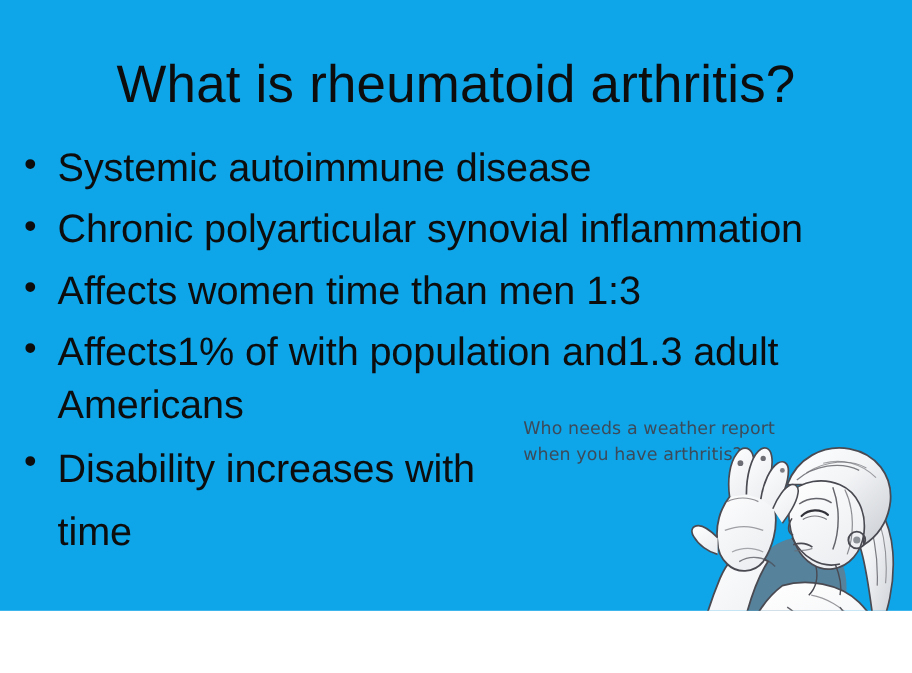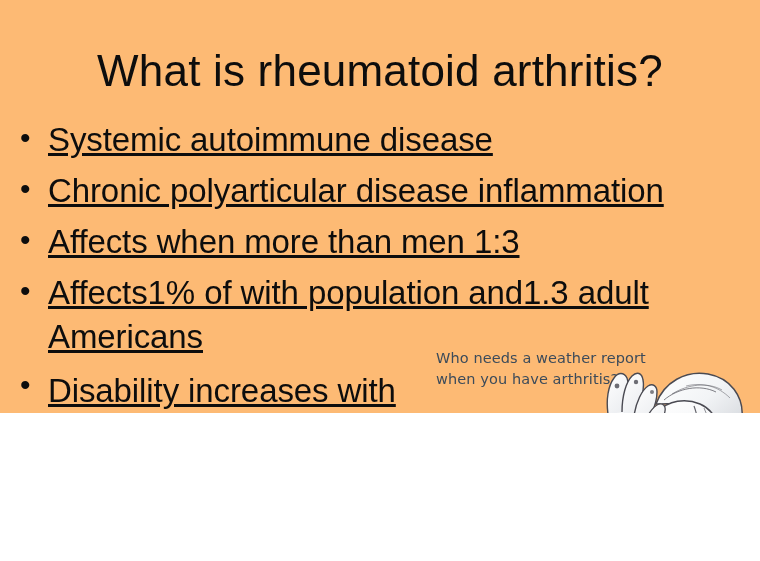--- a/index.html
+++ b/index.html
@@ -9,22 +9,22 @@
   }
   body {
     width: 760px;
     height: 561px;
     overflow: hidden;
     font-family: "Liberation Sans", sans-serif;
   }
   #slide {
     position: relative;
     width: 760px;
-    height: 413px;
-    background: #fdba74;
+    height: 509px;
+    background: #0ea5e9;
     overflow: hidden;
   }
   #slide-title {
     position: absolute;
     left: 0;
     top: 18px;
     width: 760px;
     text-align: center;
     font-family: "Liberation Sans", sans-serif;
     font-size: 44px;
@@ -64,21 +64,20 @@
   }
   .bullet-item.wrap-two {
     max-width: 700px;
   }
   .bullet-item.narrow {
     max-width: 380px;
     line-height: 1.55;
   }
   .bullet-text {
     display: inline;
-    text-decoration: underline;
   }
 
   
   #cartoon {
     position: absolute;
     left: 430px;
     top: 340px;
     width: 330px;
     height: 221px;
   }
@@ -116,26 +115,26 @@
 
   <ul id="bullet-list">
 
     <li class="bullet-item">
       <span class="bullet-marker">•</span>
       <span class="bullet-text">Systemic autoimmune disease</span>
     </li>
 
     <li class="bullet-item">
       <span class="bullet-marker">•</span>
-      <span class="bullet-text">Chronic polyarticular disease inflammation</span>
+      <span class="bullet-text">Chronic polyarticular synovial inflammation</span>
     </li>
 
     <li class="bullet-item">
       <span class="bullet-marker">•</span>
-      <span class="bullet-text">Affects when more than men 1:3</span>
+      <span class="bullet-text">Affects women time than men 1:3</span>
     </li>
 
     <li class="bullet-item wrap-two">
       <span class="bullet-marker">•</span>
       <span class="bullet-text">Affects1% of with population and1.3 adult Americans</span>
     </li>
 
     <li class="bullet-item narrow">
       <span class="bullet-marker">•</span>
       <span class="bullet-text">Disability increases  with time</span>

